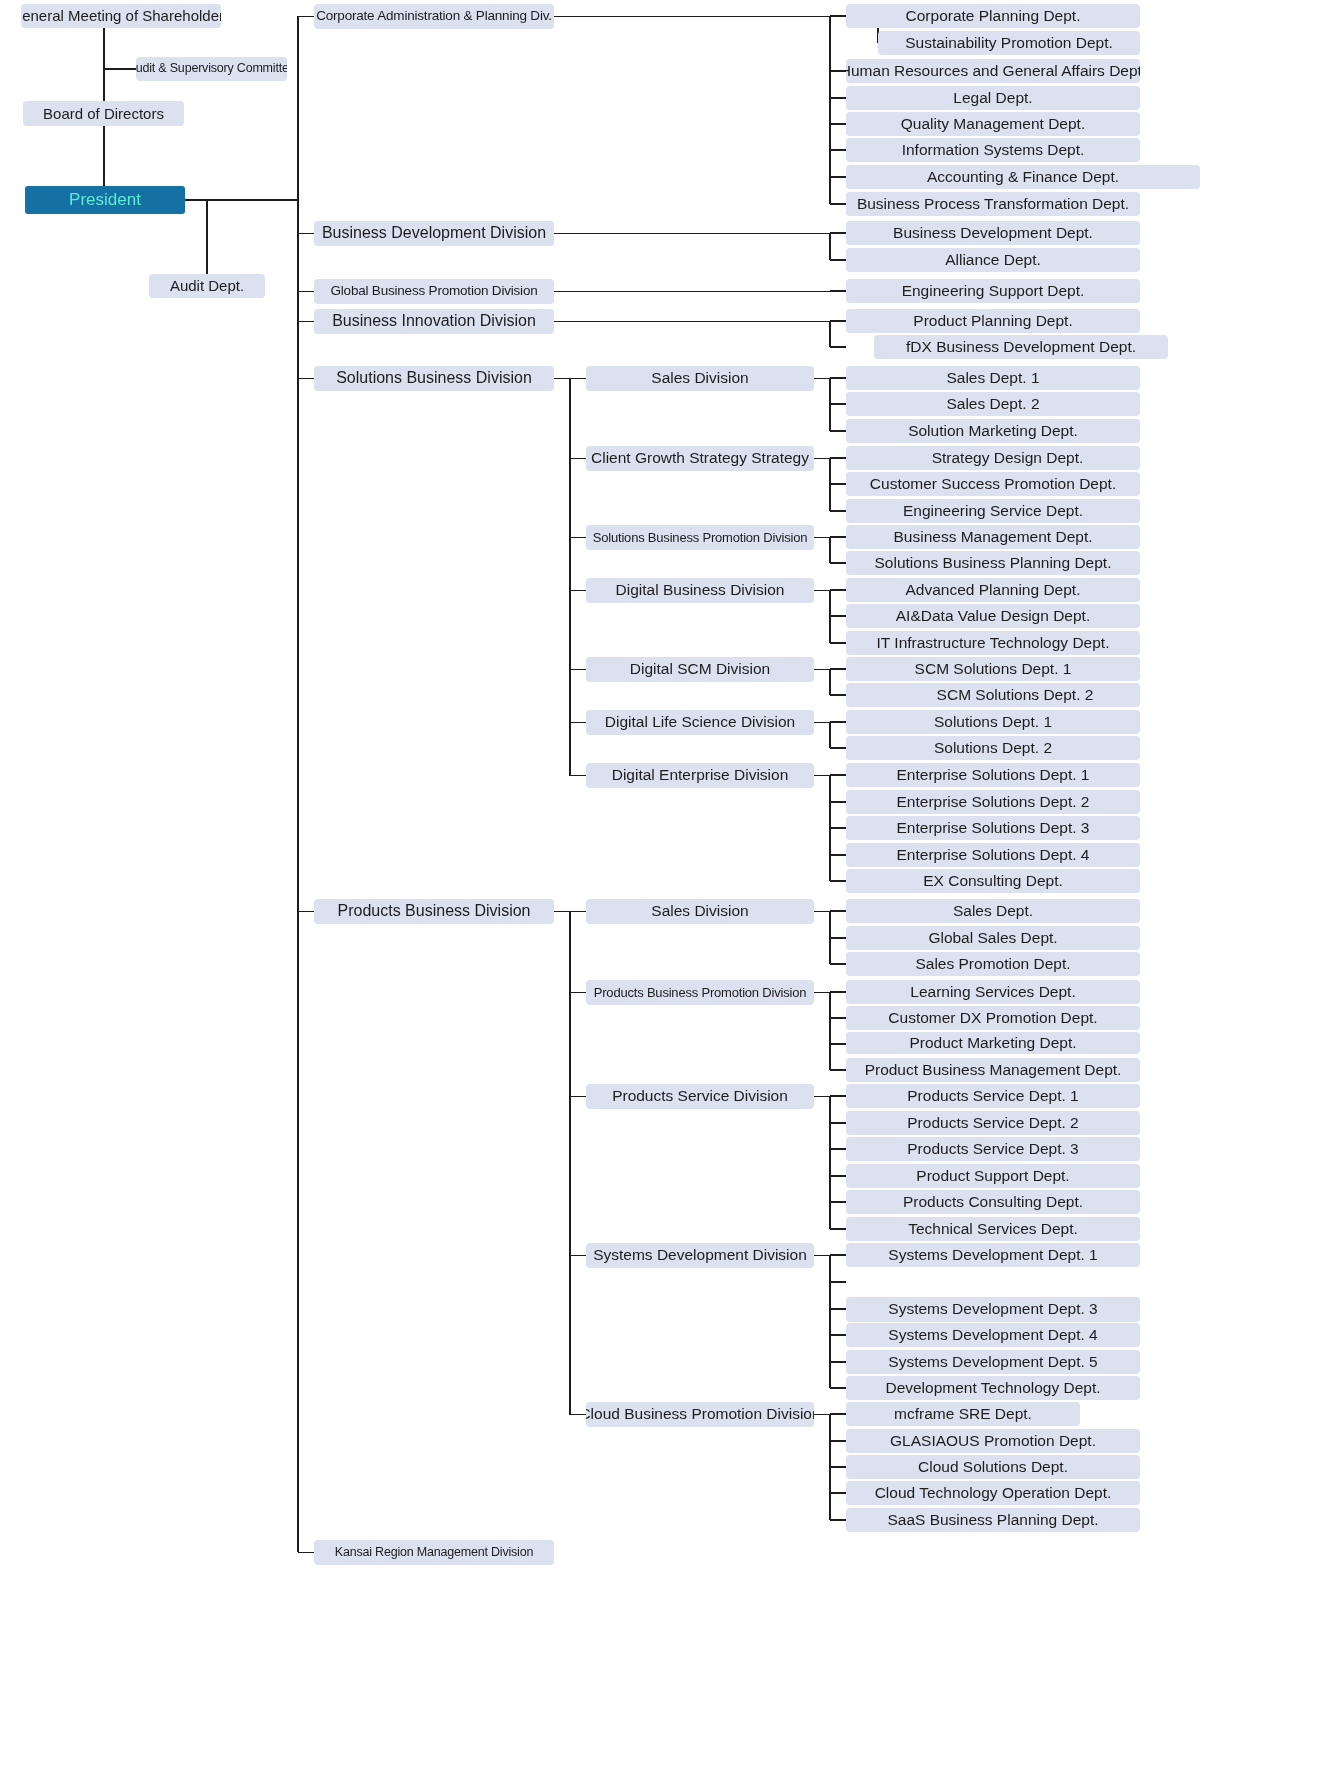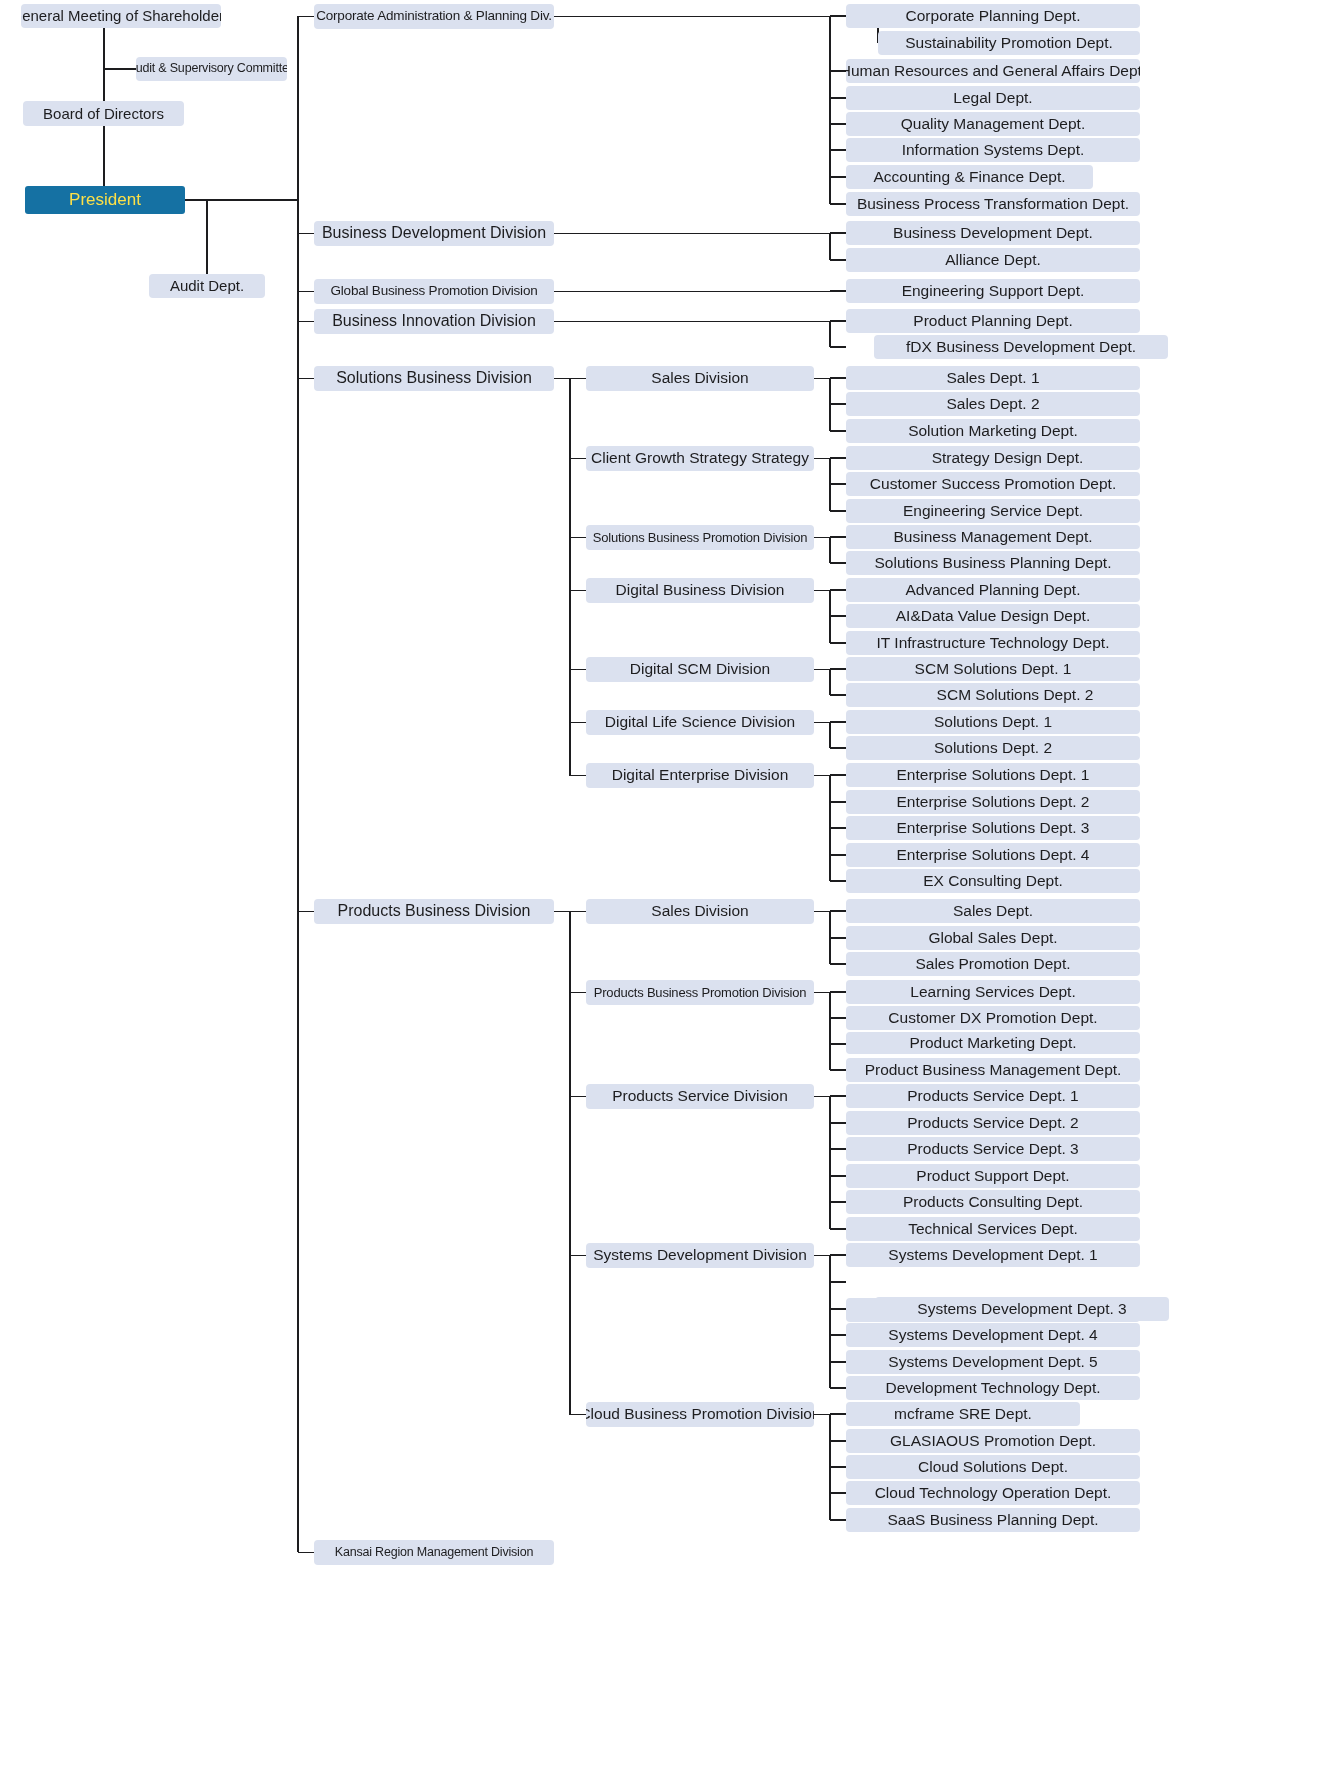--- a/index.html
+++ b/index.html
@@ -33,21 +33,21 @@
     align-items: center;
     justify-content: center;
     text-align: center;
     line-height: 1.05;
     padding: 0 4px;
     white-space: nowrap;
     overflow: hidden;
   }
   .node.president {
     background: #1571a3;
-    color: #fde047;
+    color: #5eead4;
     border-radius: 3px;
   }
   .lvl-gov      { font-size: 15px; }
   .lvl-gov-sm   { font-size: 12.5px; letter-spacing: -0.2px; }
   .lvl-div      { font-size: 16px; }
   .lvl-div-sm   { font-size: 13.5px; letter-spacing: -0.2px; }
   .lvl-div-xs   { font-size: 12.5px; letter-spacing: -0.2px; }
   .lvl-sub      { font-size: 15.5px; }
   .lvl-sub-sm   { font-size: 13px; letter-spacing: -0.2px; }
   .lvl-dept     { font-size: 15.5px; }
@@ -213,21 +213,21 @@
       </div>
       <div class="node lvl-dept" style="left: 846px; top: 86px; width: 294px; height: 24px;">
         <span>Legal Dept.</span>
       </div>
       <div class="node lvl-dept" style="left: 846px; top: 112px; width: 294px; height: 24px;">
         <span>Quality Management Dept.</span>
       </div>
       <div class="node lvl-dept" style="left: 846px; top: 138px; width: 294px; height: 24px;">
         <span>Information Systems Dept.</span>
       </div>
-      <div class="node lvl-dept" style="left: 846px; top: 165px; width: 247px; height: 24px;">
+      <div class="node lvl-dept" style="left: 846px; top: 165px; width: 354px; height: 24px;">
         <span>Accounting &amp; Finance Dept.</span>
       </div>
       <div class="node lvl-dept" style="left: 846px; top: 192px; width: 294px; height: 24px;">
         <span>Business Process Transformation Dept.</span>
       </div>
       <div class="node lvl-div" style="left: 314px; top: 221px; width: 240px; height: 25px;">
         <span>Business Development Division</span>
       </div>
       <div class="node lvl-dept" style="left: 846px; top: 221px; width: 294px; height: 24px;">
         <span>Business Development Dept.</span>
@@ -387,21 +387,21 @@
       </div>
       <div class="node lvl-sub" style="left: 586px; top: 1243px; width: 228px; height: 25px;">
         <span>Systems Development Division</span>
       </div>
       <div class="node lvl-dept" style="left: 846px; top: 1243px; width: 294px; height: 24px;">
         <span>Systems Development Dept. 1</span>
       </div>
       <div class="node lvl-dept" style="left: 846px; top: 1270px; width: 294px; height: 24px; margin-top: 28px;">
         <span>Systems Development Dept. 2</span>
       </div>
-      <div class="node lvl-dept" style="left: 846px; top: 1297px; width: 294px; height: 24px; margin-left: 29px;">
+      <div class="node lvl-dept" style="left: 846px; top: 1297px; width: 294px; height: 24px;">
         <span>Systems Development Dept. 3</span>
       </div>
       <div class="node lvl-dept" style="left: 846px; top: 1323px; width: 294px; height: 24px;">
         <span>Systems Development Dept. 4</span>
       </div>
       <div class="node lvl-dept" style="left: 846px; top: 1350px; width: 294px; height: 24px;">
         <span>Systems Development Dept. 5</span>
       </div>
       <div class="node lvl-dept" style="left: 846px; top: 1376px; width: 294px; height: 24px;">
         <span>Development Technology Dept.</span>

